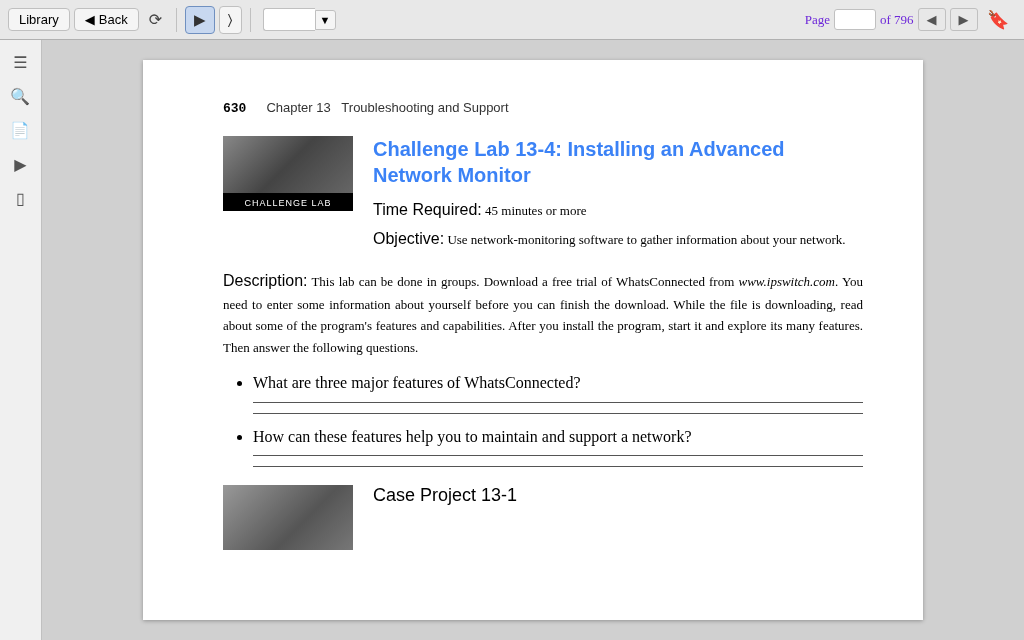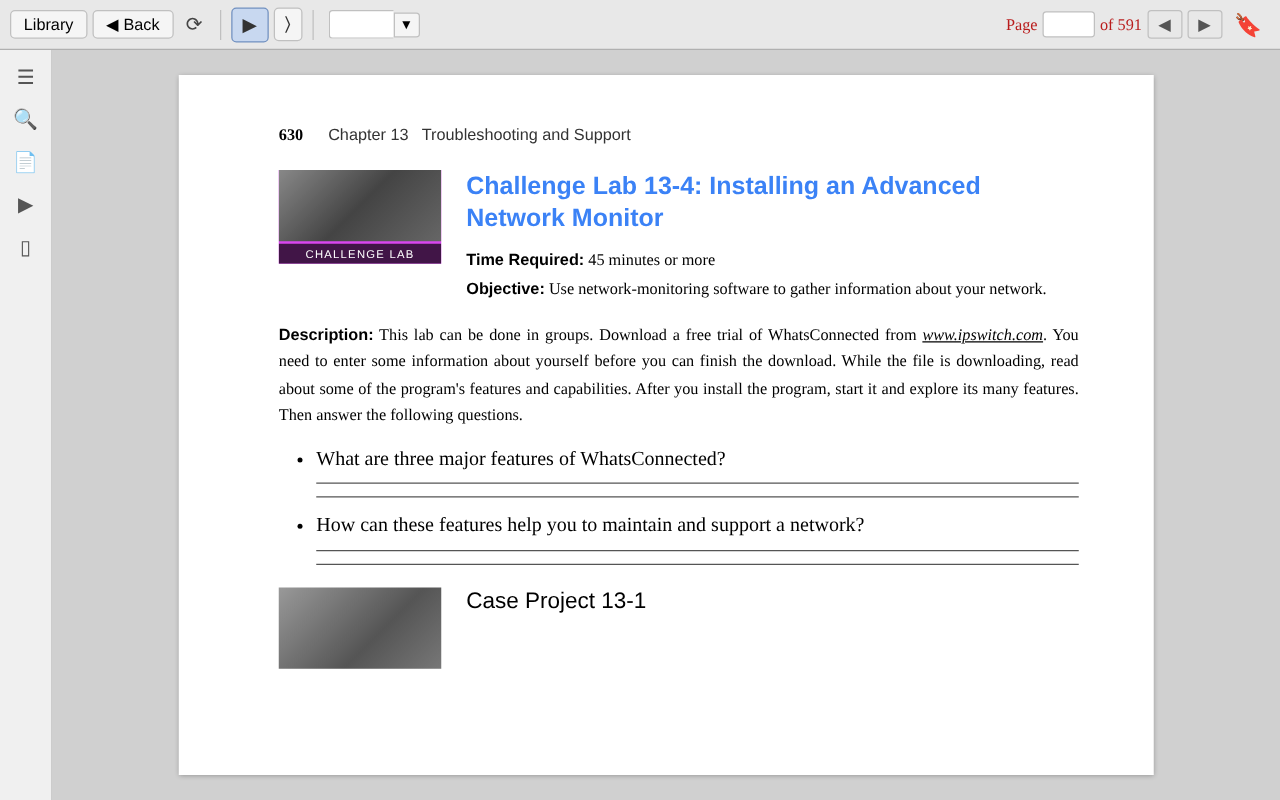--- a/index.html
+++ b/index.html
@@ -67,21 +67,21 @@
       padding: 3px 4px;
       cursor: pointer;
       font-size: 11px;
     }
     .page-nav {
       display: flex;
       align-items: center;
       margin-left: auto;
       gap: 4px;
     }
-    .page-label { font-size: 13px; color: #b91c1c; }
+    .page-label { font-size: 13px; color: #6d28d9; }
     .page-input {
       width: 42px;
       border: 1px solid #c0c0c0;
       border-radius: 3px;
       padding: 2px 4px;
       font-size: 13px;
       text-align: center;
     }
     .nav-arrow {
       background: transparent;
@@ -151,38 +151,38 @@
 
     .page-header {
       display: flex;
       align-items: baseline;
       margin-bottom: 20px;
     }
     .page-number {
       font-size: 13px;
       font-weight: bold;
       margin-right: 20px;
-      font-family: Liberation Serif, serif;
+      font-family: Liberation Mono, monospace;
     }
     .chapter-info {
       font-size: 13px;
       font-family: Arial, sans-serif;
       color: #333;
     }
 
     
     .lab-section {
       display: flex;
       gap: 20px;
       margin-bottom: 14px;
     }
     .lab-image {
       width: 130px;
       height: 75px;
-      background: #d946ef;
+      background: #000000;
       flex-shrink: 0;
       position: relative;
       overflow: hidden;
       display: flex;
       align-items: flex-end;
       justify-content: center;
     }
     .lab-image-label {
       background: rgba(0,0,0,0.7);
       color: white;
@@ -202,22 +202,22 @@
     .lab-title-area { flex: 1; }
     .lab-title {
       font-size: 20px;
       font-weight: bold;
       font-family: Arial, sans-serif;
       color: #3b82f6;
       line-height: 1.3;
       margin-bottom: 8px;
     }
     .lab-meta { font-size: 13px; line-height: 1.8; }
-    .label-bold { font-weight: bold; font-family: Arial, sans-serif; font-size: 13px; }
-    .italic-text { font-style: italic; text-decoration: underline; }
+    .label-bold { font-weight: normal; font-family: Arial, sans-serif; font-size: 16px; }
+    .italic-text { font-style: italic; }
 
     .description-block { margin-bottom: 12px; }
     .description-block p { font-size: 13px; line-height: 1.65; text-align: justify; }
 
     .bullet-list { margin: 10px 0 10px 30px; }
     .bullet-list li { font-size: 16px; line-height: 1.6; margin-bottom: 8px; }
 
     .answer-line {
       border-bottom: 1px solid #555;
       margin: 6px 0 10px 0;
@@ -261,21 +261,21 @@
   <button class="tb-tool-btn active">▶</button>
   <button class="tb-tool-btn">〉</button>
   <div class="tb-separator"></div>
   <div class="zoom-container">
     <input class="zoom-input" type="text" style="">
     <button class="zoom-dropdown">▼</button>
   </div>
   <div class="page-nav">
     <span class="page-label">Page</span>
     <input class="page-input" type="text" style="">
-    <span class="page-label">of 591</span>
+    <span class="page-label">of 796</span>
     <button class="nav-arrow">◀</button>
     <button class="nav-arrow">▶</button>
     <button class="bookmark-btn">🔖</button>
   </div>
 </div>
 
 <div id="main">
 
   <div id="sidebar">
     <div class="sidebar-icon">☰</div>

